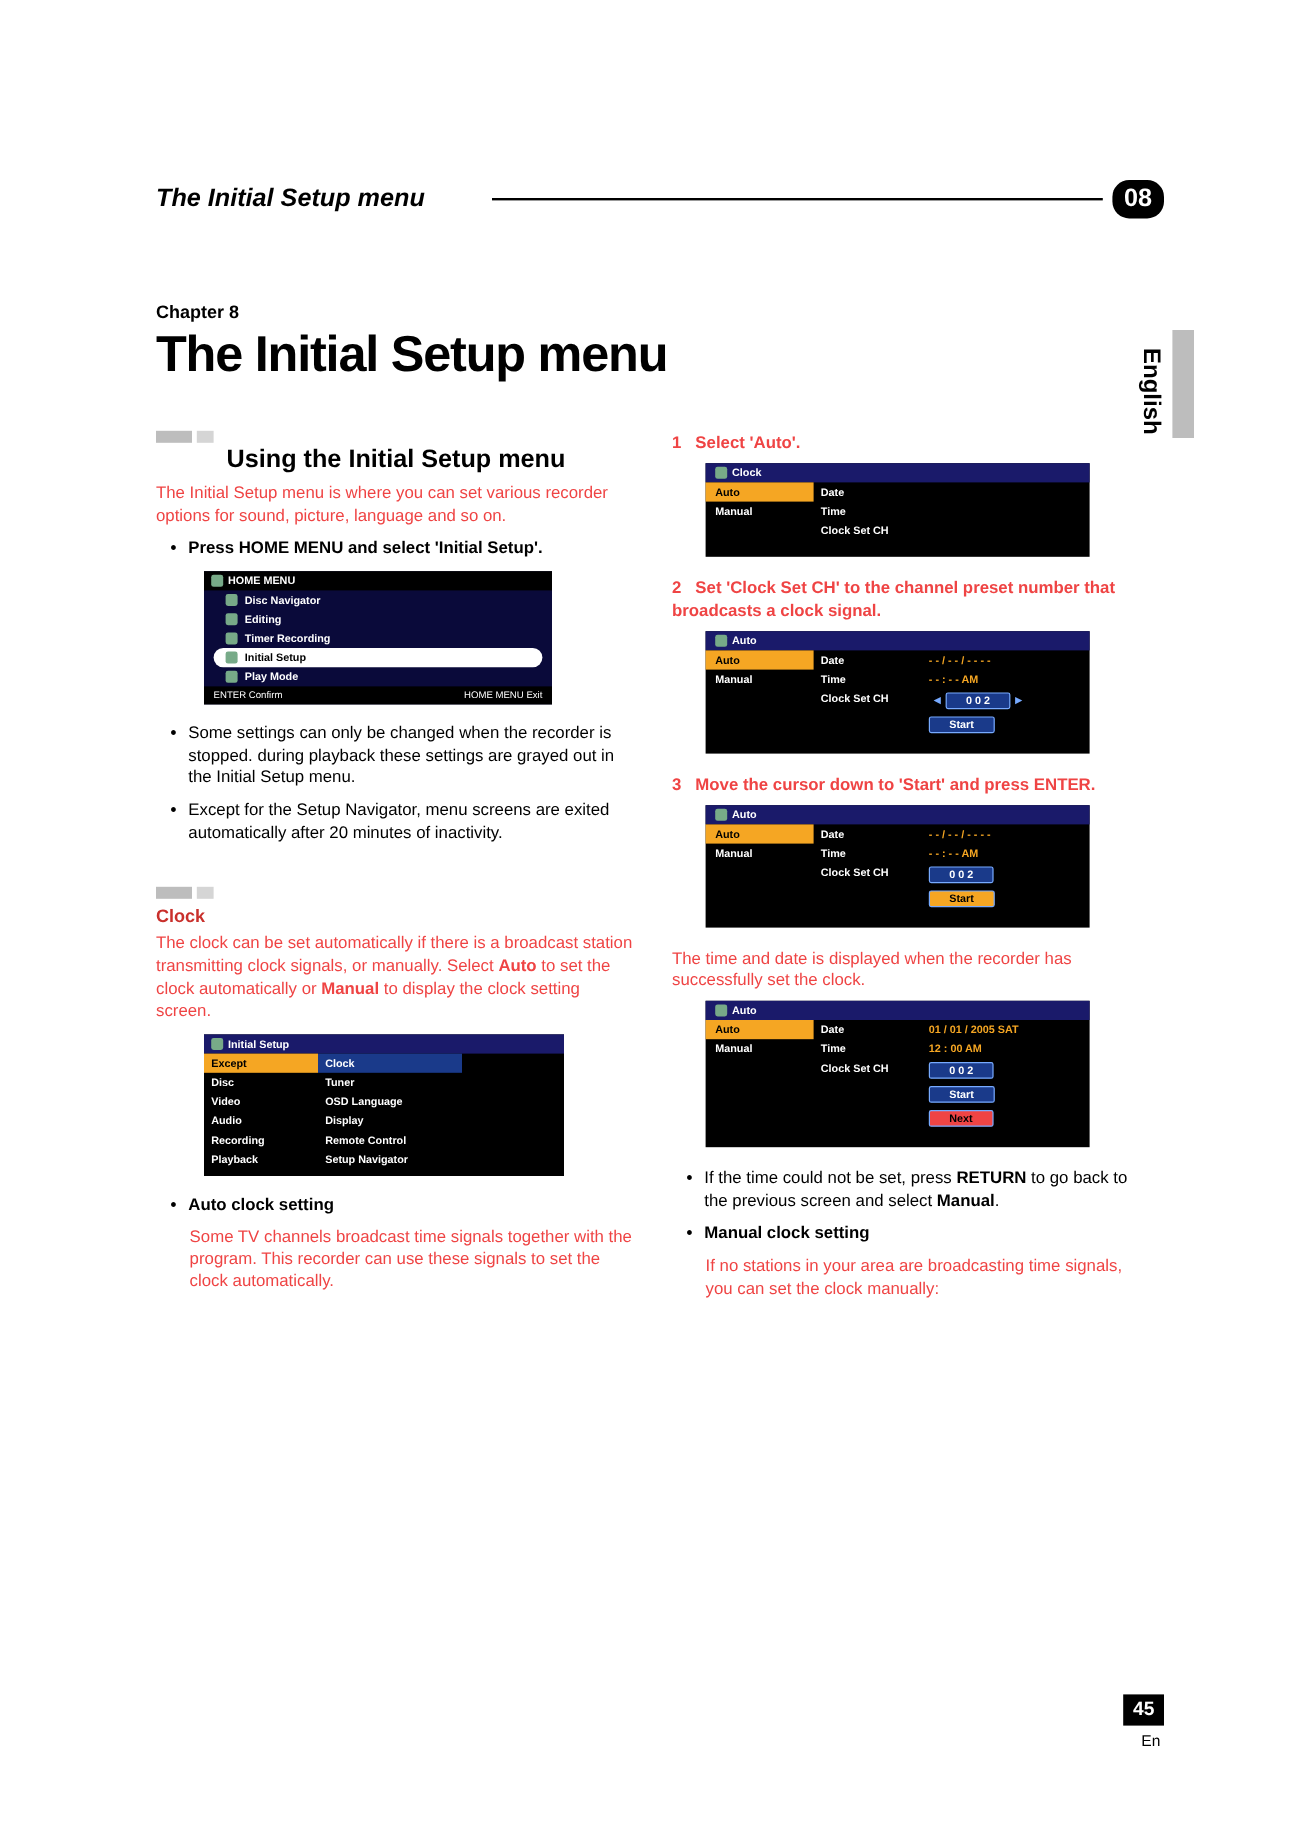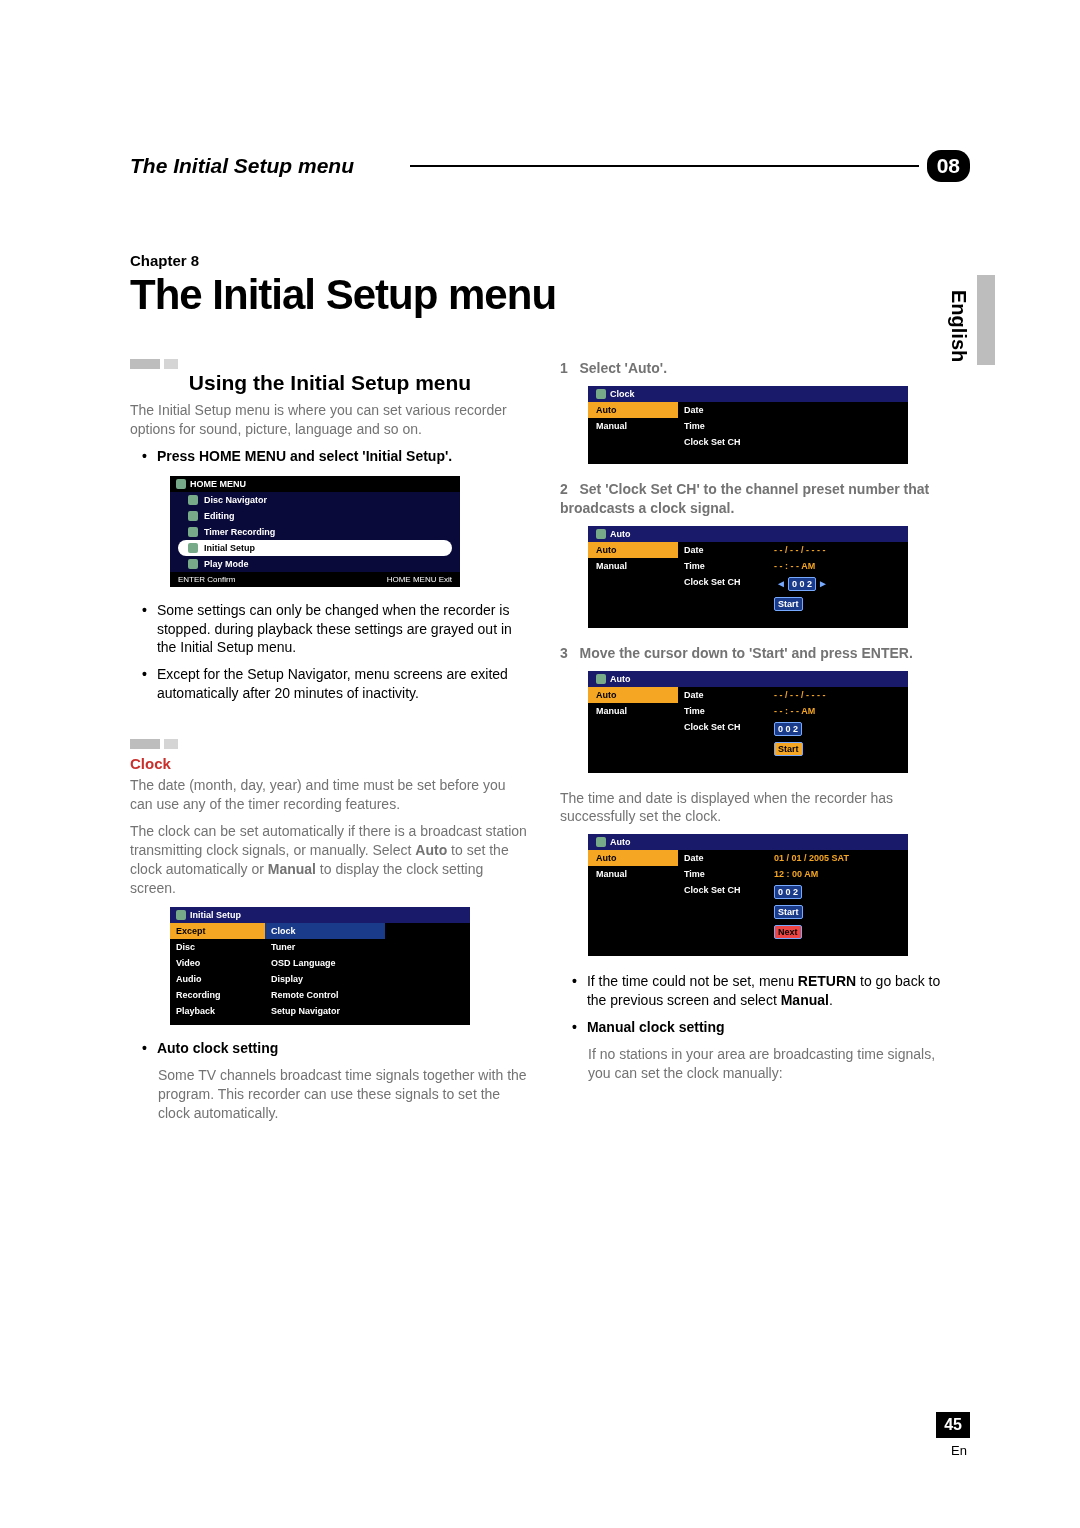--- a/index.html
+++ b/index.html
@@ -47,21 +47,21 @@
     top: 275px;
     width: 18px;
     height: 90px;
     background: #bdbdbd;
   }
   .chapter-label { font-size: 15px; font-weight: bold; margin-bottom: 2px; }
   .chapter-title { font-size: 42px; font-weight: bold; margin-bottom: 40px; letter-spacing: -1px; }
   .columns { display: flex; gap: 30px; }
   .col { width: 400px; }
   .sec-title { font-size: 21px; font-weight: bold; margin-bottom: 6px; text-align: center; }
-  .body-text { font-size: 14px; line-height: 1.35; margin-bottom: 8px; color:#737373; }
+  .body-text { font-size: 14px; line-height: 1.35; margin-bottom: 8px; color:#ef4444; }
   .body-text-bold { font-size: 14px; font-weight:bold; line-height:1.35; }
   .bullet-row { display:flex; gap:10px; font-size:14px; line-height:1.35; margin-bottom:8px; padding-left:12px;}
   .bullet-row .dot { font-weight:bold; }
   .bullet-row .txt { flex:1; }
   .sub-h { font-size:15px; font-weight:bold; color:#c9302c; margin:6px 0 4px 0; }
   .menu-screen {
     background:#000;
     width: 300px;
     margin: 10px 0 14px 40px;
     font-size:9px;
@@ -84,21 +84,21 @@
   .clock-screen { width:320px; background:#000; margin:8px 0 16px 28px; font-size:9px; color:#fff; padding-bottom:14px;}
   .clock-hdr { background:#1a1a6a; font-weight:bold; padding:3px 8px; font-size:9px; display:flex; gap:4px; align-items:center;}
   .clock-row { display:flex; }
   .clock-left { width:90px; }
   .clock-mid { width:90px; }
   .clock-right { width:120px; }
   .clock-item { padding:3px 8px; font-weight:bold; font-size:9px;}
   .clock-item.hl { background:#f5a623; color:#000; }
   .clock-label { padding:3px 6px; font-size:9px; font-weight:bold; color:#fff;}
   .clock-val { color:#f5a623; font-size:9px; padding:3px 6px; font-weight:bold;}
-  .pill { display:inline-block; background:#1a3a8a; border:1px solid #7af; color:#fff; padding:1px 3px; border-radius:2px; font-size:9px; font-weight:bold;}
+  .pill { display:inline-block; background:#1a3a8a; border:1px solid #7af; color:#fff; padding:1px 16px; border-radius:2px; font-size:9px; font-weight:bold;}
   .arrow { color:#7af; font-size:10px; padding:0 2px;}
   .page-num-box {
     position:absolute;
     right:110px;
     bottom:90px;
     background:#000;
     color:#fff;
     font-size:16px;
     font-weight:bold;
     padding:4px 8px;
@@ -185,21 +185,20 @@
         <div class="dot">•</div>
         <div class="txt">Except for the Setup Navigator, menu screens are exited automatically after 20 minutes of inactivity.</div>
       </div>
 
     <div style="height:28px;"></div>
     <div class="sec-bars">
         <div class="b1"></div>
         <div class="b2"></div>
       </div>
     <div class="sub-h">Clock</div>
-    <div class="body-text">The date (month, day, year) and time must be set before you can use any of the timer recording features.</div>
     <div class="body-text">
       <span>The clock can be set automatically if there is a broadcast station transmitting clock signals, or manually. Select </span><span class="inline-strong">Auto</span><span> to set the clock automatically or </span><span class="inline-strong">Manual</span><span> to display the clock setting screen.</span>
     </div>
 
     <div class="menu-screen">
       <div class="menu-hdr">
           <span class="ico"></span>
           <span>Initial Setup</span>
         </div>
       <div class="menu-body">
@@ -325,21 +324,21 @@
           <div class="clock-val"><span class="pill">0 0 2</span></div>
           <div class="clock-val"><span class="pill">Start</span></div>
           <div class="clock-val"><span class="pill" style="background:#ef4444;color:#000;">Next</span></div>
         </div>
       </div>
     </div>
 
     <div class="bullet-row">
       <div class="dot">•</div>
       <div class="txt">
-        <span>If the time could not be set, menu </span><span class="inline-strong">RETURN</span><span> to go back to the previous screen and select </span><span class="inline-strong">Manual</span><span>.</span>
+        <span>If the time could not be set, press </span><span class="inline-strong">RETURN</span><span> to go back to the previous screen and select </span><span class="inline-strong">Manual</span><span>.</span>
       </div>
     </div>
 
     <div class="bullet-row">
       <div class="dot">•</div>
       <div class="txt body-text-bold">Manual clock setting</div>
     </div>
     <div class="body-text" style="padding-left:28px;">If no stations in your area are broadcasting time signals, you can set the clock manually:</div>
   </div>
 </div>

